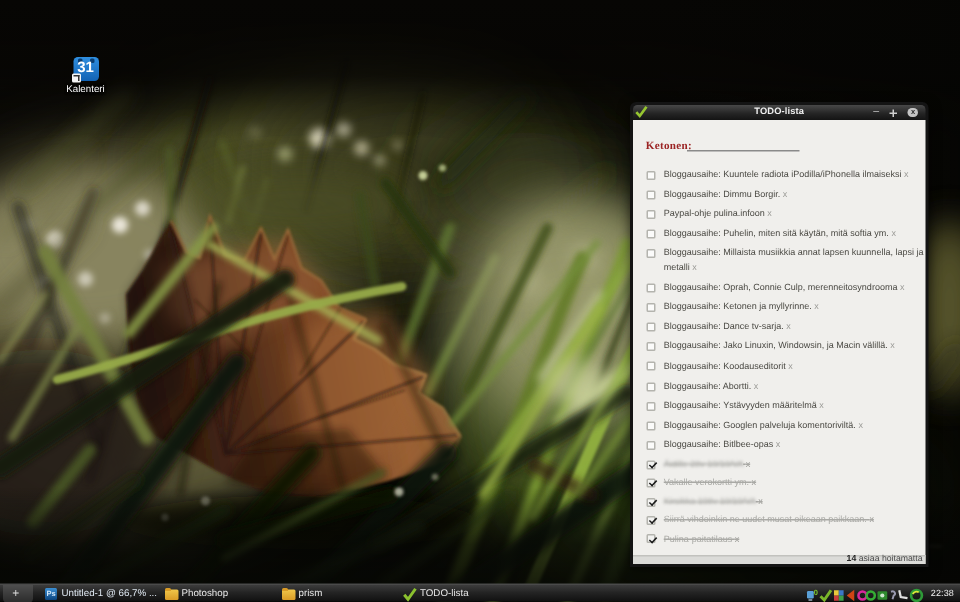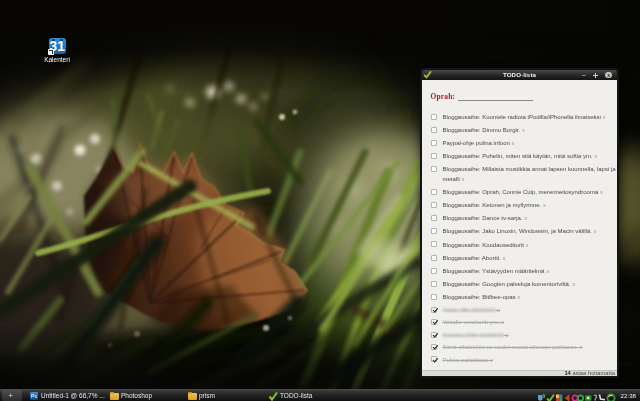--- a/index.html
+++ b/index.html
@@ -3,21 +3,21 @@
 <meta charset="utf-8">
 <style>
 * { margin:0; padding:0; box-sizing:border-box; }
 html,body { width:640px; height:401px; overflow:hidden; background:#000; }
 body { font-family:"Liberation Sans", sans-serif; position:relative; }
 #bg { position:absolute; left:0; top:0; }
 
 
 #deskicon { position:absolute; left:42px; top:38px; width:30px; text-align:center; }
 #deskicon .ic { position:relative; width:17px; height:16px; margin:0 auto; background:linear-gradient(#2f8fe0,#1262b4); border-radius:3px; }
-#deskicon .ic .n { position:absolute; left:1px; right:1px; top:2px; color:#fff; font-weight:bold; font-size:14px; line-height:12px; text-align:center; }
+#deskicon .ic .n { position:absolute; left:1px; right:1px; top:2px; color:#fff; font-weight:bold; font-size:10px; line-height:12px; text-align:center; }
 #deskicon .ic .r1,#deskicon .ic .r2 { position:absolute; top:1px; width:3px; height:3px; background:#0a3e73; border-radius:1px; }
 #deskicon .ic .r1{ left:3px; } #deskicon .ic .r2{ right:3px; }
 #deskicon .ic .sc { position:absolute; left:-1px; bottom:-1px; width:6px; height:6px; background:#f5f5f5; border-radius:1px; }
 #deskicon .ic .sc:after { content:""; position:absolute; left:1px; top:1px; width:3px; height:3px; border-top:1.1px solid #333; border-right:1.1px solid #333; }
 #deskicon .lbl { margin-top:2px; color:#fff; font-size:6.5px; text-shadow:0 1px 2px #000, 0 0 2px #000; }
 
 
 #win { position:absolute; left:420px; top:68px; width:199px; height:310px;
   background:#141414; border-radius:4px 4px 0 0; box-shadow:0 2px 8px rgba(0,0,0,.6); }
 #titlebar { position:absolute; left:2px; top:2px; right:2px; height:9.5px;
@@ -306,21 +306,21 @@
   <div id="titlebar">
     <svg id="tcheck" width="9" height="9" viewBox="0 0 9 9">
         <path d="M1.2 4.8 L3.5 7.3 L8 1.2" fill="none" stroke="#96c530" stroke-width="1.8"></path>
       </svg>
     <div class="ttl">TODO-lista</div>
     <div class="wbtn" id="bmin">–</div>
     <div class="wbtn" id="bmax"></div>
     <div class="wbtn" id="bclose">x</div>
   </div>
   <div id="content">
-    <div id="muista">Oprah:</div>
+    <div id="muista">Ketonen:</div>
     <div id="muline"></div>
     <div id="list">
       <div class="row"><span class="cb"></span>Bloggausaihe: Kuuntele radiota iPodilla/iPhonella ilmaiseksi <span class="x">x</span></div>
       <div class="row"><span class="cb"></span>Bloggausaihe: Dimmu Borgir. <span class="x">x</span></div>
       <div class="row"><span class="cb"></span>Paypal-ohje pulina.infoon <span class="x">x</span></div>
       <div class="row"><span class="cb"></span>Bloggausaihe: Puhelin, miten sitä käytän, mitä softia ym. <span class="x">x</span></div>
       <div class="row"><span class="cb"></span>Bloggausaihe: Millaista musiikkia annat lapsen kuunnella, lapsi ja<br>metalli <span class="x">x</span></div>
       <div class="row"><span class="cb"></span>Bloggausaihe: Oprah, Connie Culp, merenneitosyndrooma <span class="x">x</span></div>
       <div class="row"><span class="cb"></span>Bloggausaihe: Ketonen ja myllyrinne. <span class="x">x</span></div>
       <div class="row"><span class="cb"></span>Bloggausaihe: Dance tv-sarja. <span class="x">x</span></div>

